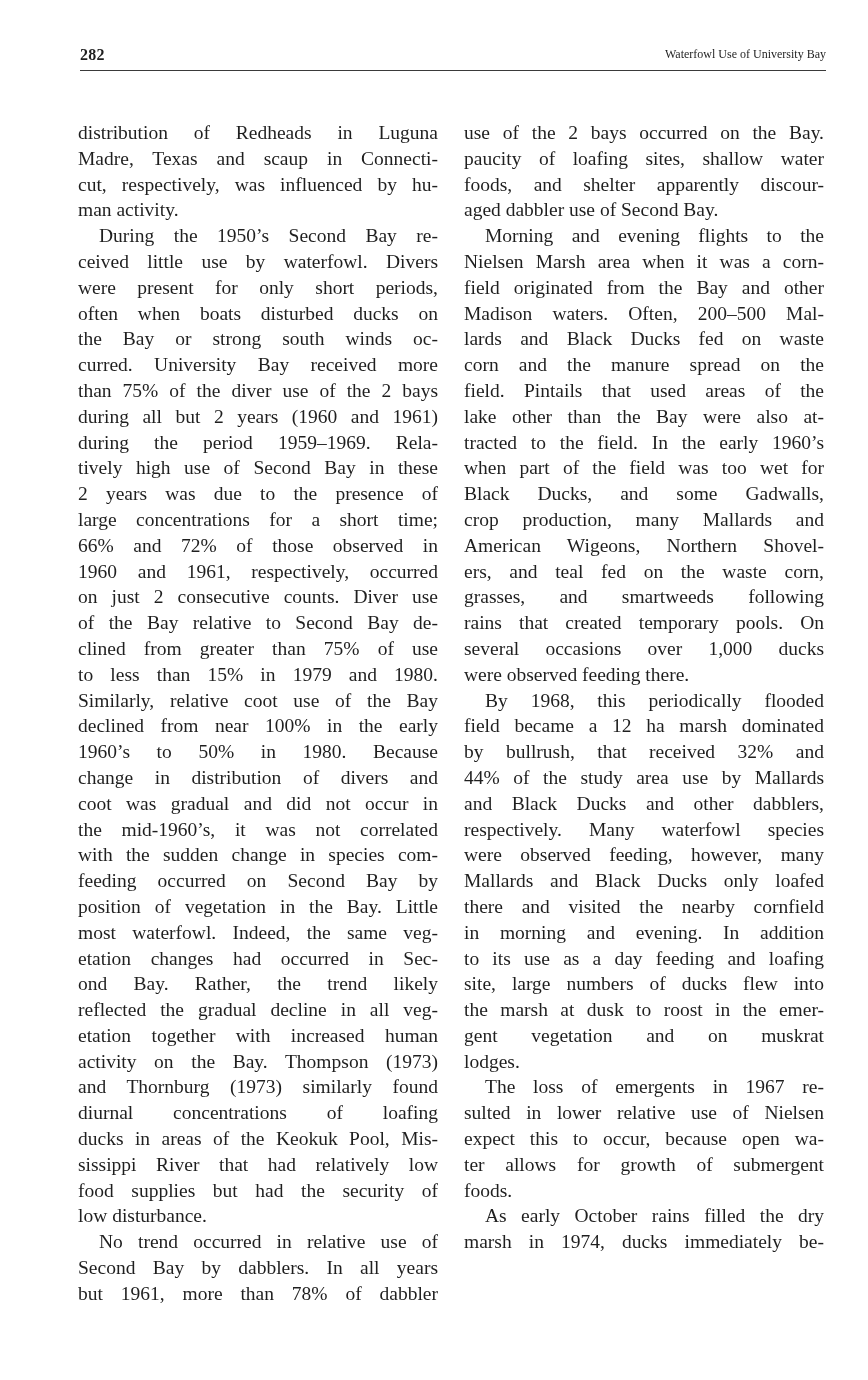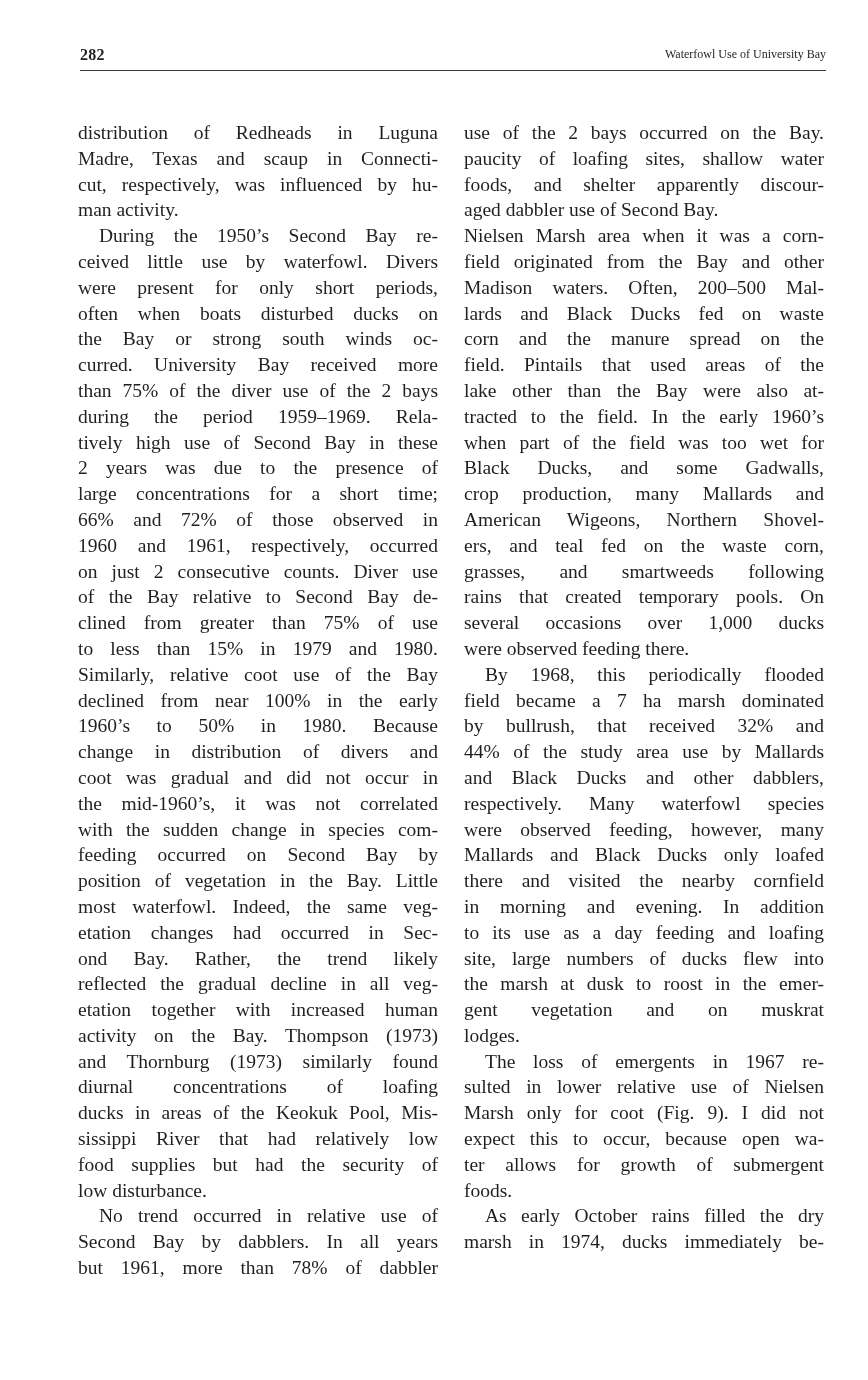--- a/index.html
+++ b/index.html
@@ -45,20 +45,21 @@
     <span class="line">Madre, Texas and scaup in Connecti-</span>
     <span class="line">cut, respectively, was influenced by hu-</span>
     <span class="line last">man activity.</span>
     <span class="line indent">During the 1950’s Second Bay re-</span>
     <span class="line">ceived little use by waterfowl. Divers</span>
     <span class="line">were present for only short periods,</span>
     <span class="line">often when boats disturbed ducks on</span>
     <span class="line">the Bay or strong south winds oc-</span>
     <span class="line">curred. University Bay received more</span>
     <span class="line">than 75% of the diver use of the 2 bays</span>
+    <span class="line">during all but 2 years (1960 and 1961)</span>
     <span class="line">during the period 1959–1969. Rela-</span>
     <span class="line">tively high use of Second Bay in these</span>
     <span class="line">2 years was due to the presence of</span>
     <span class="line">large concentrations for a short time;</span>
     <span class="line">66% and 72% of those observed in</span>
     <span class="line">1960 and 1961, respectively, occurred</span>
     <span class="line">on just 2 consecutive counts. Diver use</span>
     <span class="line">of the Bay relative to Second Bay de-</span>
     <span class="line">clined from greater than 75% of use</span>
     <span class="line">to less than 15% in 1979 and 1980.</span>
@@ -85,53 +86,53 @@
     <span class="line last">low disturbance.</span>
     <span class="line indent">No trend occurred in relative use of</span>
     <span class="line">Second Bay by dabblers. In all years</span>
     <span class="line">but 1961, more than 78% of dabbler</span>
   </div>
 <div class="column col-right" id="col-right">
     <span class="line">use of the 2 bays occurred on the Bay.</span>
     <span class="line">paucity of loafing sites, shallow water</span>
     <span class="line">foods, and shelter apparently discour-</span>
     <span class="line last">aged dabbler use of Second Bay.</span>
+    <span class="line indent">Morning and evening flights to the</span>
     <span class="line">Nielsen Marsh area when it was a corn-</span>
     <span class="line">field originated from the Bay and other</span>
     <span class="line">Madison waters. Often, 200–500 Mal-</span>
     <span class="line">lards and Black Ducks fed on waste</span>
     <span class="line">corn and the manure spread on the</span>
     <span class="line">field. Pintails that used areas of the</span>
     <span class="line">lake other than the Bay were also at-</span>
     <span class="line">tracted to the field. In the early 1960’s</span>
     <span class="line">when part of the field was too wet for</span>
     <span class="line">Black Ducks, and some Gadwalls,</span>
     <span class="line">crop production, many Mallards and</span>
     <span class="line">American Wigeons, Northern Shovel-</span>
     <span class="line">ers, and teal fed on the waste corn,</span>
     <span class="line">grasses, and smartweeds following</span>
     <span class="line">rains that created temporary pools. On</span>
     <span class="line">several occasions over 1,000 ducks</span>
     <span class="line last">were observed feeding there.</span>
     <span class="line indent">By 1968, this periodically flooded</span>
-    <span class="line">field became a 7 ha marsh dominated</span>
+    <span class="line">field became a 12 ha marsh dominated</span>
     <span class="line">by bullrush, that received 32% and</span>
     <span class="line">44% of the study area use by Mallards</span>
     <span class="line">and Black Ducks and other dabblers,</span>
     <span class="line">respectively. Many waterfowl species</span>
     <span class="line">were observed feeding, however, many</span>
     <span class="line">Mallards and Black Ducks only loafed</span>
     <span class="line">there and visited the nearby cornfield</span>
     <span class="line">in morning and evening. In addition</span>
     <span class="line">to its use as a day feeding and loafing</span>
     <span class="line">site, large numbers of ducks flew into</span>
     <span class="line">the marsh at dusk to roost in the emer-</span>
     <span class="line">gent vegetation and on muskrat</span>
     <span class="line last">lodges.</span>
     <span class="line indent">The loss of emergents in 1967 re-</span>
     <span class="line">sulted in lower relative use of Nielsen</span>
-    <span class="line">Marsh only for coot (Fig. 9). I did not</span>
     <span class="line">expect this to occur, because open wa-</span>
     <span class="line">ter allows for growth of submergent</span>
     <span class="line last">foods.</span>
     <span class="line indent">As early October rains filled the dry</span>
     <span class="line">marsh in 1974, ducks immediately be-</span>
   </div>
 
 </body></html>

